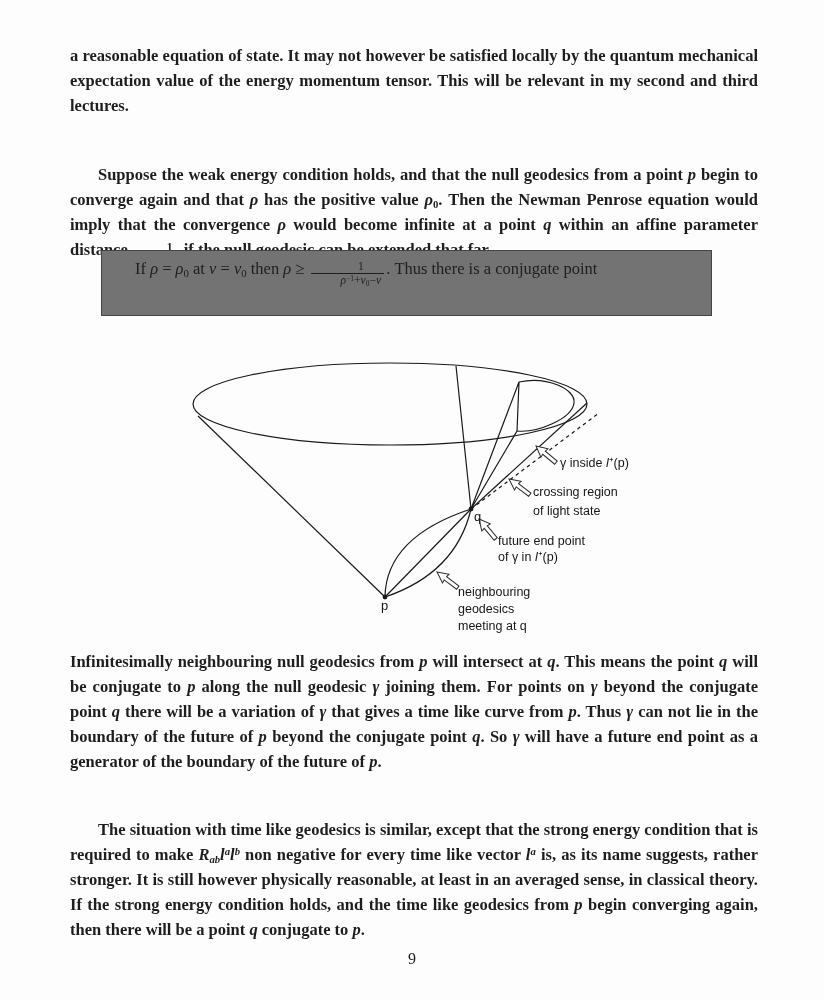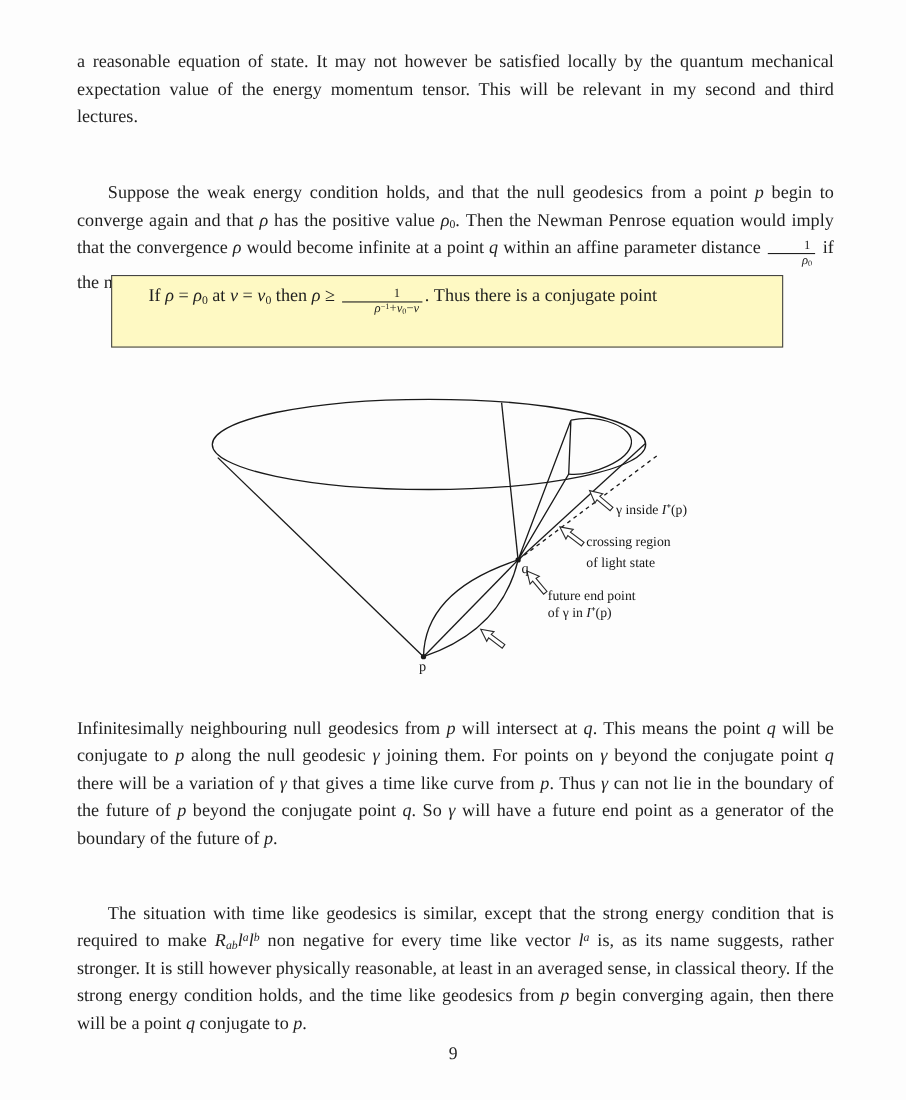--- a/index.html
+++ b/index.html
@@ -11,49 +11,50 @@
     font-family:"Liberation Serif", serif;
     color:#1e1e1e;
   }
   .para {
     position:absolute;
     left:70px; width:688px;
     font-size:16.5px;
     line-height:25px;
     text-align:justify;
     color:#1e1e1e;
+    font-weight:bold;
   }
   .para.indent { text-indent:28px;margin-top:41px; }
   .para i { font-style:italic; }
   sub { font-size:0.65em; vertical-align:-0.25em; line-height:0; }
   sup { font-size:0.65em; vertical-align:0.45em; line-height:0; }
   .frac {
     display:inline-block;
     vertical-align:-0.85em;
     text-align:center;
     font-size:0.70em;
     line-height:1.15;
     margin:0 2px;
   }
   .frac .fn { display:block; border-bottom:1px solid #1e1e1e; padding:0 3px; }
   .frac .fd { display:block; padding:0 3px; }
   #eq-box {
     position:absolute;
     left:101px; top:250px;
     width:609px; height:64px;
     border:1.2px solid #444;
-    background:#fef9c3;
+    background:#737373;
     font-size:16.5px;
   }
   #eq-box .bx-line1 { position:absolute; left:6px; top:8px; width:596px; text-indent:27px; }
   #eq-box .bx-line2 { position:absolute; left:6px; top:38px; width:596px; }
   #diagram-svg { position:absolute; left:175px; top:352px; }
   .lbl {
     position:absolute;
-    font-family:Liberation Serif, serif;
+    font-family:Liberation Sans, sans-serif;
     font-size:12.5px;
     line-height:16px;
     color:#161616;
     white-space:nowrap;
   }
   .lbl.centered { text-align:left; white-space:normal; }
   #lbl-gamma-inside { left:560px; top:455px; }
   #lbl-crossing { left:533px; top:483px; width:124px; line-height:19px; }
   #lbl-future { left:498px; top:533px; width:96px; }
   #lbl-neighbouring { left:458px; top:584px; width:126px; line-height:17px; }
@@ -123,20 +124,24 @@
   <div class="lbl centered" id="lbl-crossing">
     <div>crossing region</div>
     <div>of light state</div>
   </div>
 
   <div class="lbl centered" id="lbl-future">
     <div>future end point</div>
     <div>of γ in <i>I</i>⁺(p)</div>
   </div>
 
+  <div class="lbl centered" id="lbl-neighbouring">
+    <div>neighbouring geodesics</div>
+    <div>meeting at q</div>
+  </div>
 
   <div class="lbl" id="lbl-point-q">q</div>
   <div class="lbl" id="lbl-point-p">p</div>
 
   <div class="para" style="top:649px;">Infinitesimally neighbouring null geodesics from <i>p</i> will intersect at <i>q</i>.  This means the point <i>q</i> will be conjugate to <i>p</i> along the null geodesic <i>γ</i> joining them.  For points on <i>γ</i> beyond the conjugate point <i>q</i> there will be a variation of <i>γ</i> that gives a time like curve from <i>p</i>. Thus <i>γ</i> can not lie in the boundary of the future of <i>p</i> beyond the conjugate point <i>q</i>.  So <i>γ</i> will have a future end point as a generator of the boundary of the future of <i>p</i>.</div>
 
   <div class="para indent" style="top:776px;">The situation with time like geodesics is similar, except that the strong energy condition that is required to make <i>R</i><sub><i>ab</i></sub><i>l</i><sup><i>a</i></sup><i>l</i><sup><i>b</i></sup> non negative for every time like vector <i>l</i><sup><i>a</i></sup> is, as its name suggests, rather stronger.  It is still however physically reasonable, at least in an averaged sense, in classical theory.  If the strong energy condition holds, and the time like geodesics from <i>p</i> begin converging again, then there will be a point <i>q</i> conjugate to <i>p</i>.</div>
 
 
   <div id="page-number">9</div>

